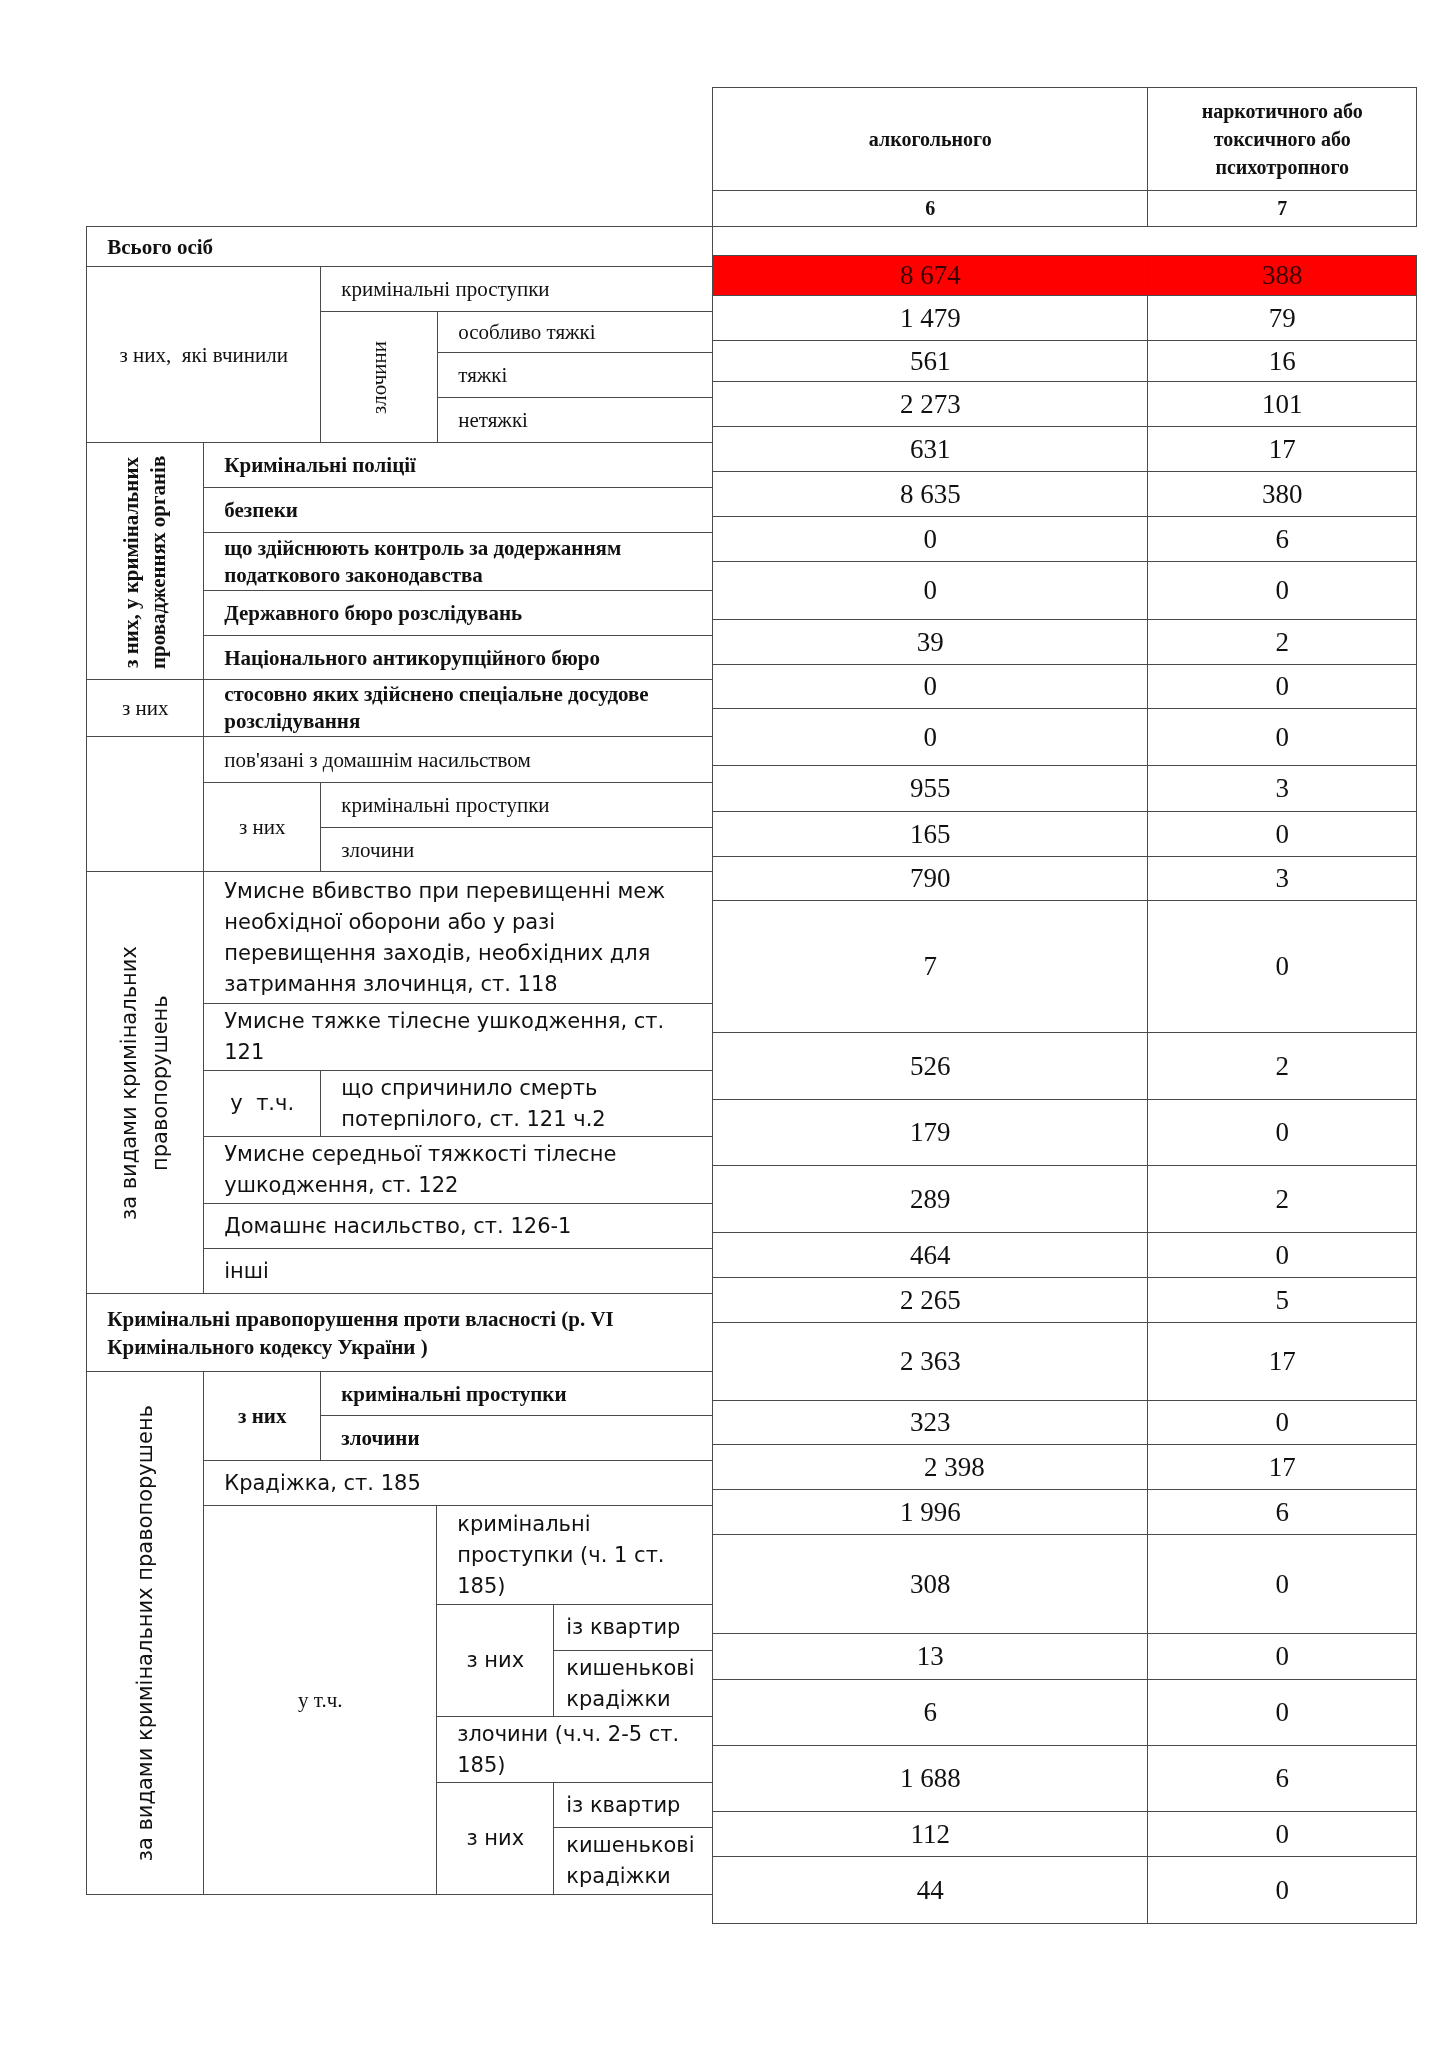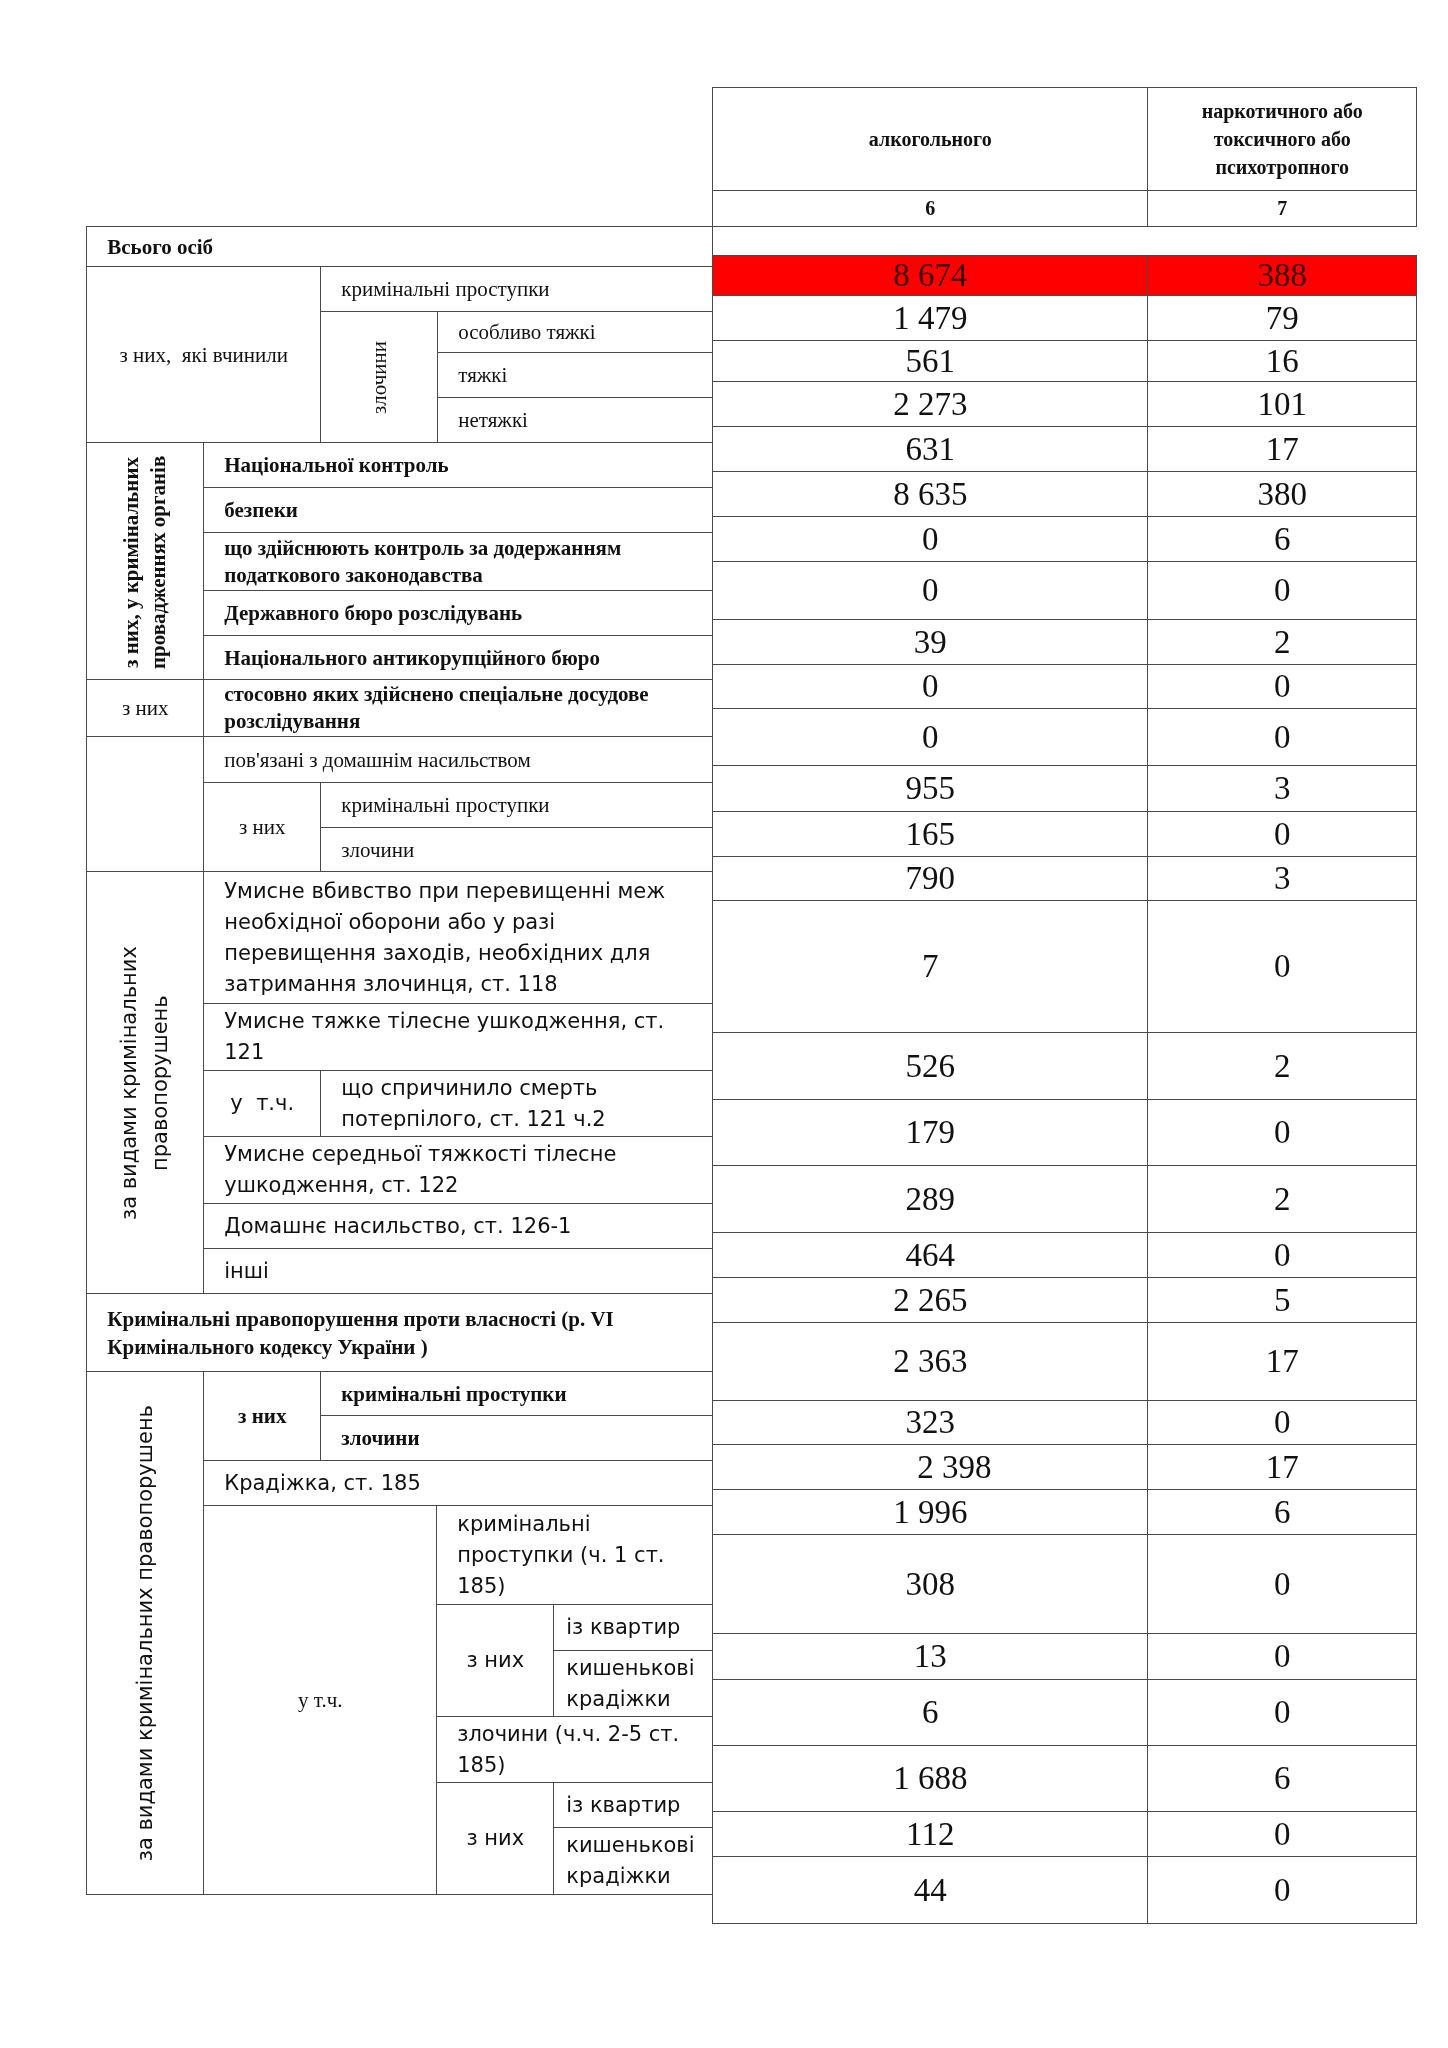--- a/index.html
+++ b/index.html
@@ -14,21 +14,21 @@
     color: #111;
     background: #fff;
     overflow: hidden;
   }
   .serif { font-family: "Liberation Serif", serif; }
   .sans { font-family: "DejaVu Sans", sans-serif; }
   .lbl { font-size: 21px; line-height: 26px; padding: 0 20px; }
   .lbl.b { font-weight: bold; }
   .lbl.sansf { font-family: "DejaVu Sans", sans-serif; font-size: 21px; line-height: 31px; }
   .ctr { justify-content: center; text-align: center; padding: 0 6px; }
-  .num { justify-content: center; font-family: "Liberation Serif", serif; font-size: 33px; margin-top: 28px; }
+  .num { justify-content: center; font-family: "Liberation Serif", serif; font-size: 27px; margin-top: 28px; }
   .hdr { justify-content: center; text-align: center; font-family: "Liberation Serif", serif; font-weight: bold; font-size: 20px; line-height: 28px; }
   .hnum { justify-content: center; font-family: "Liberation Serif", serif; font-weight: bold; font-size: 20px; }
   .red { background: #ff0000; color: #3a0000; }
   .vert {
     writing-mode: vertical-rl;
     transform: rotate(180deg);
     text-align: center;
     white-space: normal;
   }
   .vwrap { justify-content: center; }
@@ -104,21 +104,21 @@
   </div>
 <div class="c num" style="left:1148px;top:398px;width:270px;height:46px;">
     <span>17</span>
   </div>
 
 <div class="c serif vwrap" style="left:87px;top:443px;width:118px;height:238px;font-size:21px;font-weight:bold;line-height:27px;align-items:flex-start;">
     <span class="vert" style="height:238px;">з них, у кримінальних провадженнях органів</span>
   </div>
 
 <div class="c serif lbl b" style="left:204px;top:443px;width:510px;height:46px;">
-    <span>Національної контроль</span>
+    <span>Кримінальні поліції</span>
   </div>
 <div class="c num" style="left:713px;top:443px;width:436px;height:46px;">
     <span>8 635</span>
   </div>
 <div class="c num" style="left:1148px;top:443px;width:270px;height:46px;">
     <span>380</span>
   </div>
 
 <div class="c serif lbl b" style="left:204px;top:488px;width:510px;height:46px;">
     <span>безпеки</span>

